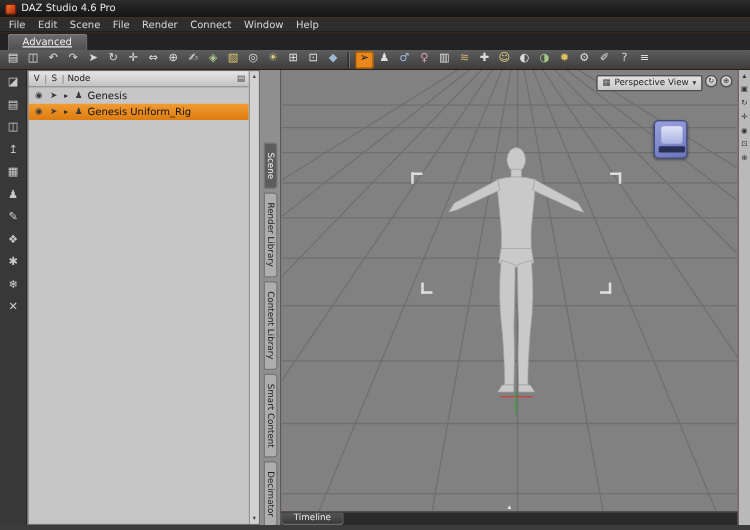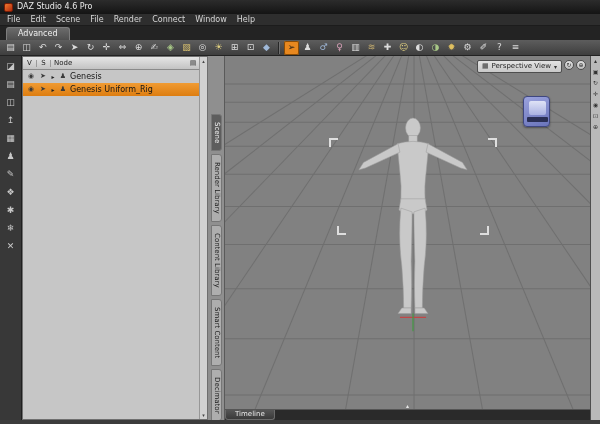--- a/index.html
+++ b/index.html
@@ -15,21 +15,21 @@
   .title-text{color:#e9e9e9;font-size:8px;line-height:8px;}
 
   
   .menubar{height:12px;background:#2e2e2e;display:flex;align-items:center;padding-left:2px;flex:0 0 auto;
            border-bottom:1px solid #1c1c1c;}
   .menu-item{color:#d6d6d6;font-size:8px;line-height:8px;padding:0 5px;cursor:default;text-align:center;}
 
   
   .tabrow{height:14px;background:#232323;display:flex;align-items:flex-end;padding-left:6px;flex:0 0 auto;}
   .activity-tab{background:linear-gradient(#6b6b6b,#4f4f4f);color:#efefef;font-size:8px;line-height:8px;
-                padding:2px 11px 2px;border:1px solid #7d7d7d;border-bottom:none;border-radius:3px 3px 0 0;}
+                padding:2px 11px 2px;border:1px solid #7d7d7d;border-bottom:none;border-radius:3px 3px 0 0;text-decoration:underline;}
 
   
   .toolbar{height:16px;background:linear-gradient(#5d5d5d,#3e3e3e);display:flex;align-items:center;
            padding:0 3px;gap:1px;flex:0 0 auto;border-bottom:1px solid #222;}
   .tool-btn{width:15px;height:14px;display:flex;align-items:center;justify-content:center;
             font-size:9px;line-height:9px;color:#dcdcdc;border-radius:2px;}
   .tool-btn.active{background:#e8881f;color:#1d1d1d;box-shadow:inset 0 0 0 1px #8a4c05;}
   .tool-sep{width:2px;height:12px;border-left:1px solid #262626;border-right:1px solid #707070;margin:0 3px;}
 
   

